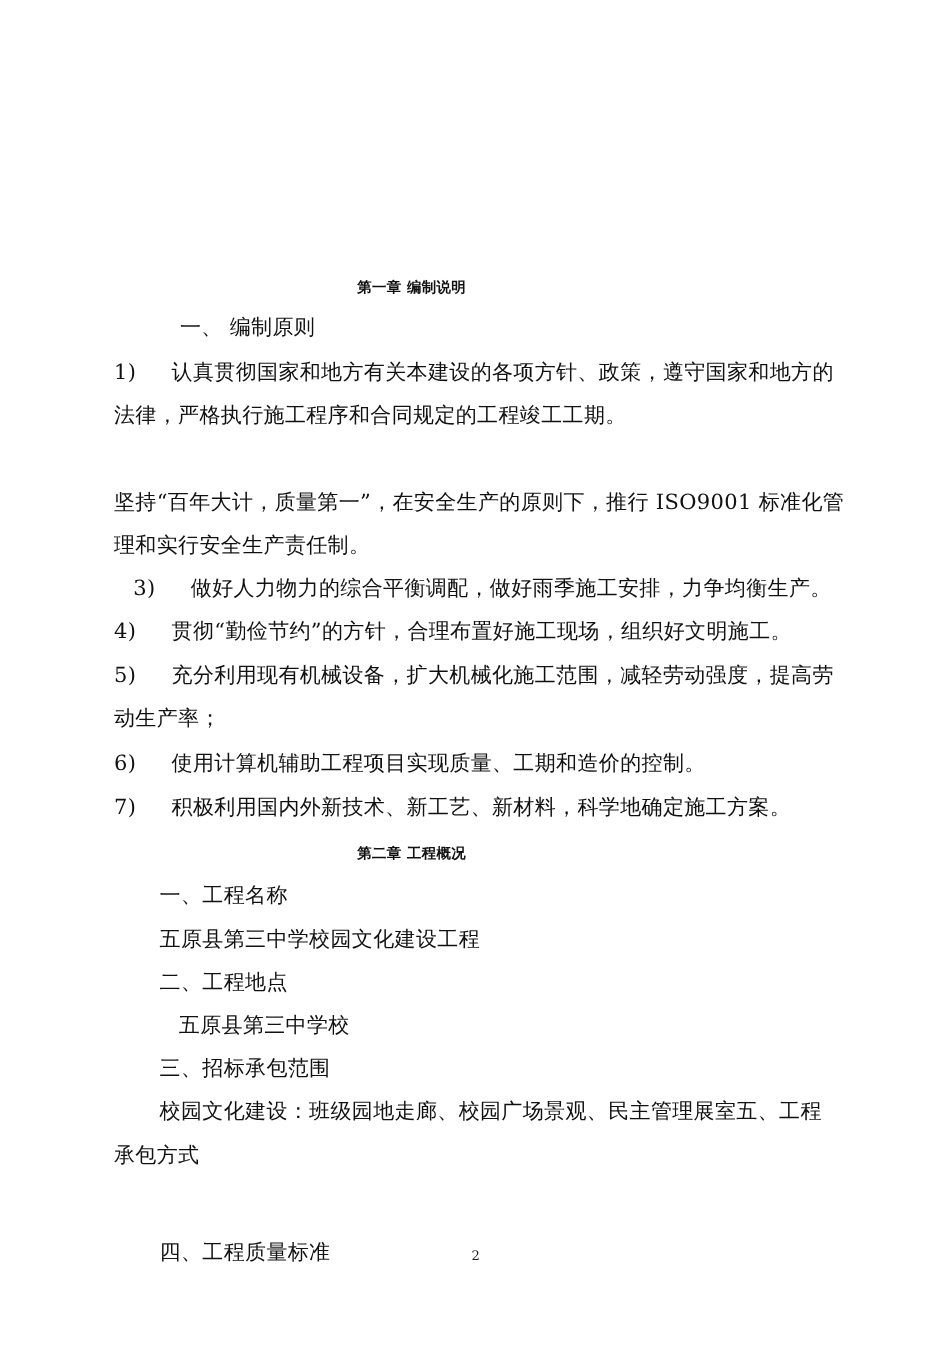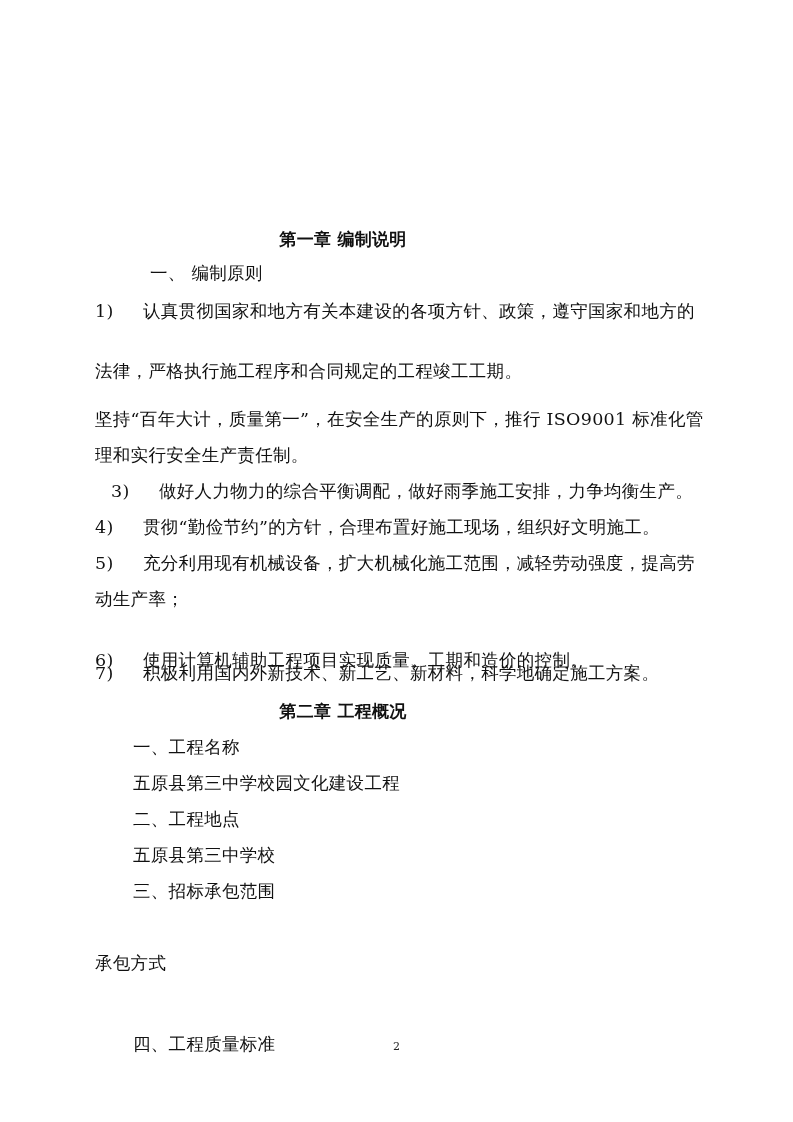--- a/index.html
+++ b/index.html
@@ -31,21 +31,21 @@
       line-height: 20px;
       white-space: nowrap;
       letter-spacing: 0.3px;
     }
     .heading {
       left: 0;
       width: 686px;
       text-align: center;
       font-weight: bold;
       font-family: "DejaVu Sans", "Liberation Sans", sans-serif;
-      font-size: 17px;
+      font-size: 12px;
     }
     .num {
       display: inline-block;
       width: 48px;
     }
     .indent2 { left: 133px; }
     .indent-sub { left: 150px; }
     .page-number {
       position: absolute;
       left: 0;
@@ -61,53 +61,54 @@
 
 <div class="page">
 
   <div class="line heading" style="top:229px;">第一章  编制说明</div>
 
   <div class="line indent-sub" style="top:263px;">一、  编制原则</div>
 
   <div class="line" style="top:301px;">
     <span class="num">1)</span><span>认真贯彻国家和地方有关本建设的各项方针、政策，遵守国家和地方的</span>
   </div>
-  <div class="line" style="top:337px;margin-top:24px;">法律，严格执行施工程序和合同规定的工程竣工工期。</div>
+  <div class="line" style="top:337px;">法律，严格执行施工程序和合同规定的工程竣工工期。</div>
 
   <div class="line" style="top:409px;">坚持“百年大计，质量第一”，在安全生产的原则下，推行 ISO9001 标准化管</div>
   <div class="line" style="top:445px;">理和实行安全生产责任制。</div>
 
   <div class="line" style="top:481px;margin-left:16px;">
     <span class="num">3)</span><span>做好人力物力的综合平衡调配，做好雨季施工安排，力争均衡生产。</span>
   </div>
 
   <div class="line" style="top:517px;">
     <span class="num">4)</span><span>贯彻“勤俭节约”的方针，合理布置好施工现场，组织好文明施工。</span>
   </div>
 
   <div class="line" style="top:553px;">
     <span class="num">5)</span><span>充分利用现有机械设备，扩大机械化施工范围，减轻劳动强度，提高劳</span>
   </div>
   <div class="line" style="top:589px;">动生产率；</div>
 
-  <div class="line" style="top:627px;margin-top:23px;">
+  <div class="line" style="top:627px;">
     <span class="num">6)</span><span>使用计算机辅助工程项目实现质量、工期和造价的控制。</span>
   </div>
 
   <div class="line" style="top:663px;">
     <span class="num">7)</span><span>积极利用国内外新技术、新工艺、新材料，科学地确定施工方案。</span>
   </div>
 
   <div class="line heading" style="top:701px;">第二章  工程概况</div>
 
   <div class="line indent2" style="top:737px;">一、工程名称</div>
   <div class="line indent2" style="top:773px;">五原县第三中学校园文化建设工程</div>
 
   <div class="line indent2" style="top:809px;">二、工程地点</div>
-  <div class="line indent2" style="top:845px;">五原县第三中学校</div>
+  <div class="line indent2" style="top:845px;margin-left:16px;">五原县第三中学校</div>
 
   <div class="line indent2" style="top:881px;">三、招标承包范围</div>
+  <div class="line indent2" style="top:917px;">校园文化建设：班级园地走廊、校园广场景观、民主管理展室五、工程</div>
   <div class="line" style="top:953px;">承包方式</div>
 
   <div class="line indent2" style="top:989px;margin-top:45px;">四、工程质量标准</div>
 
   <div class="page-number">2</div>
 </div>
 
 </body></html>

